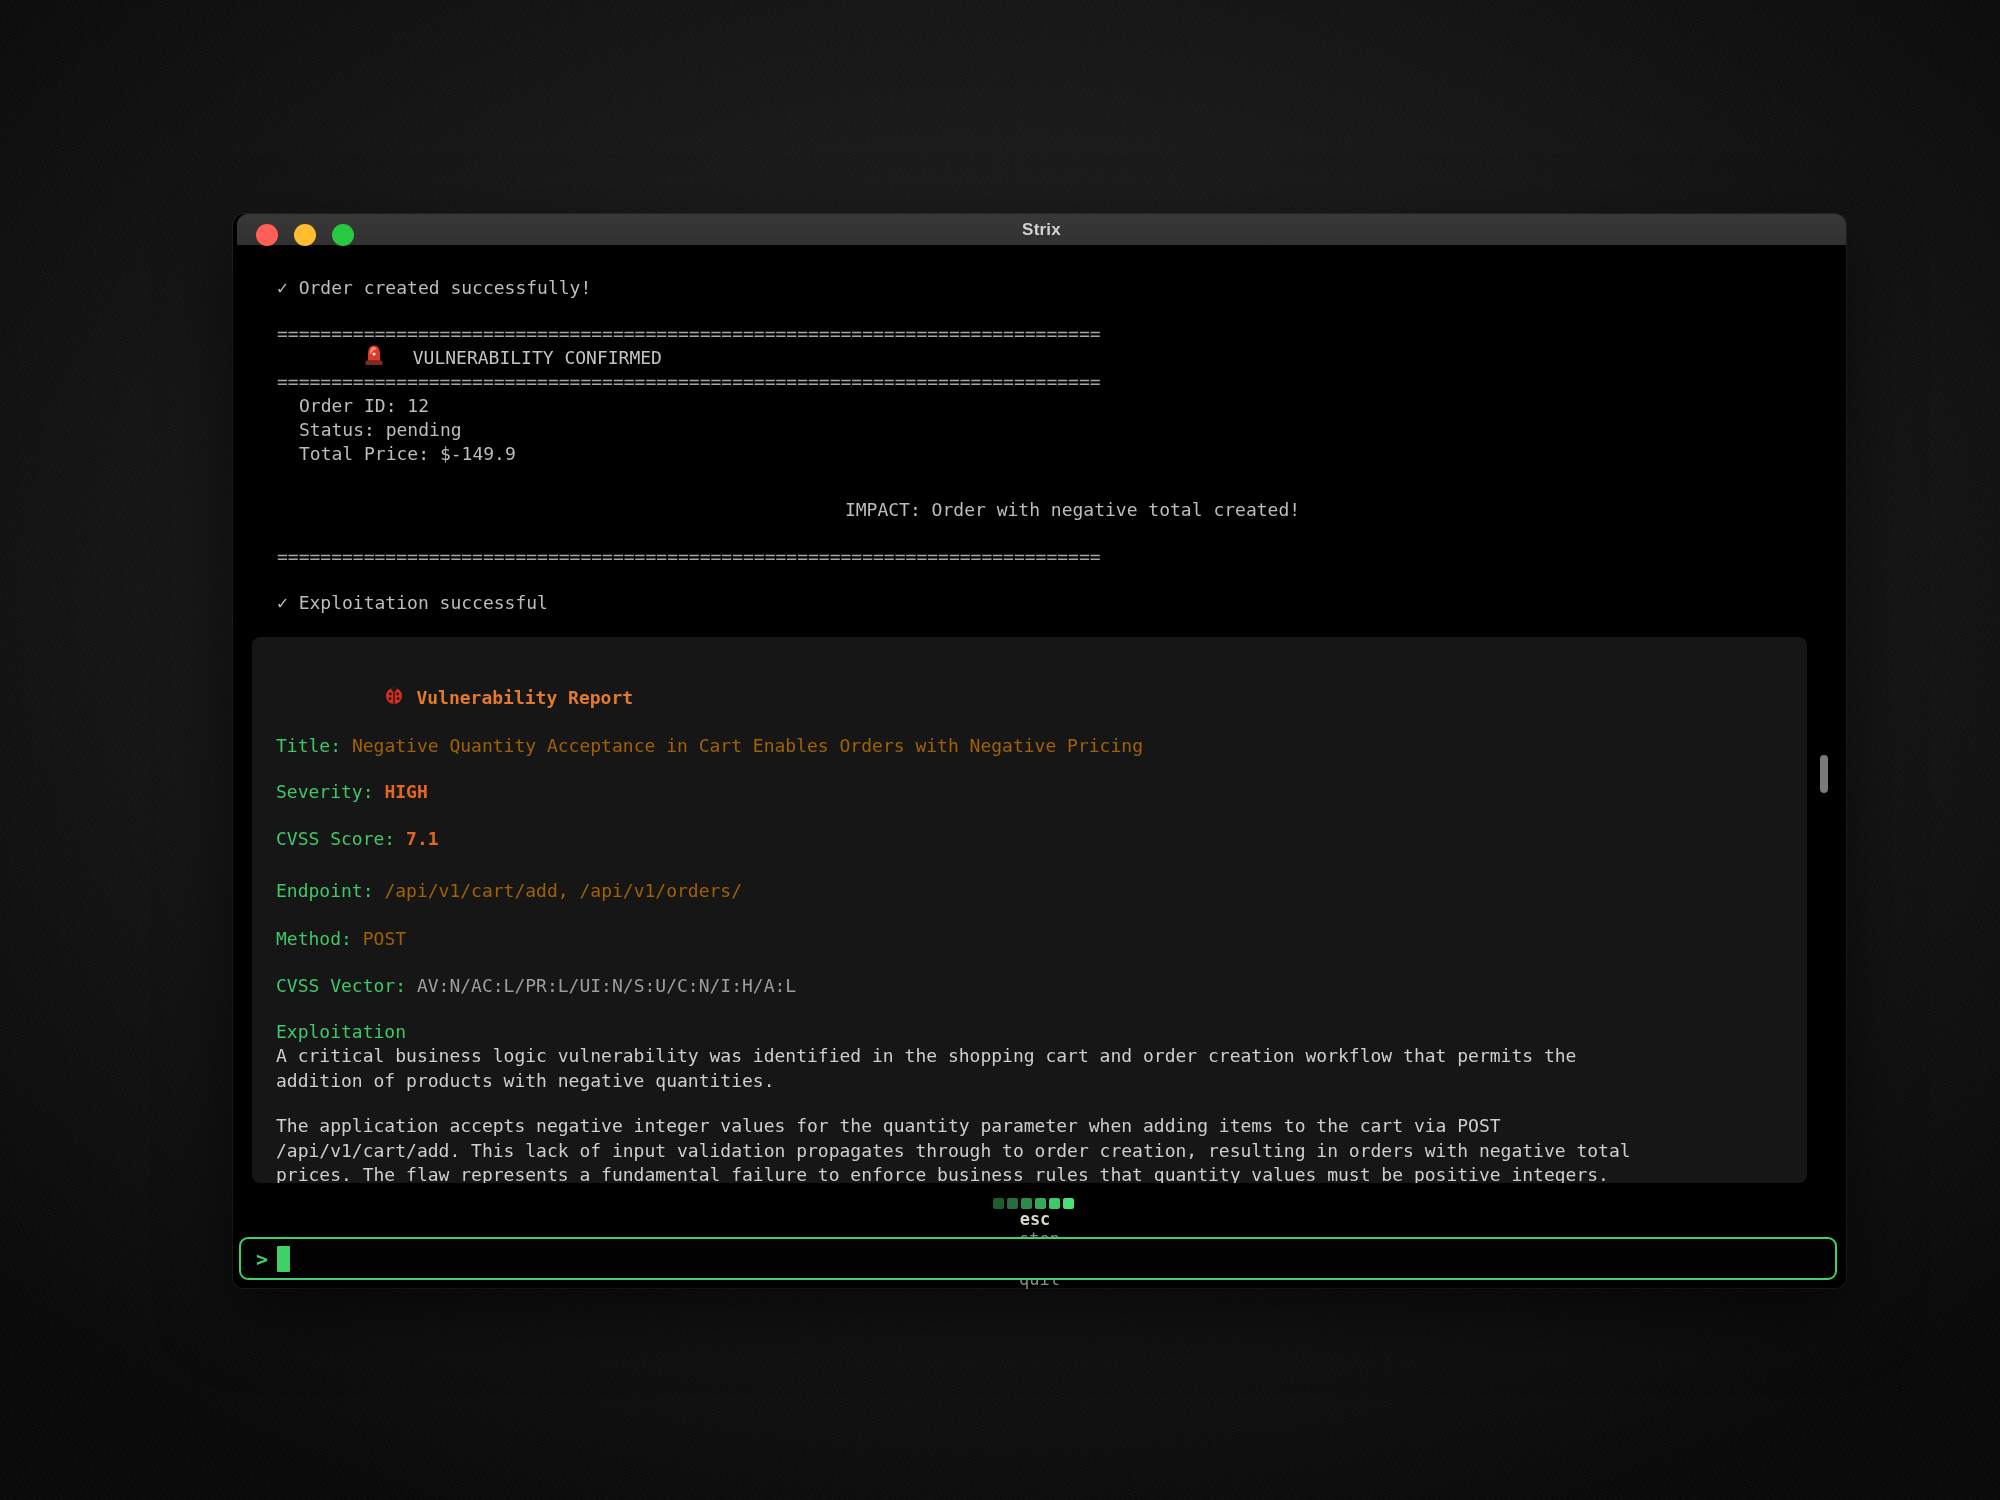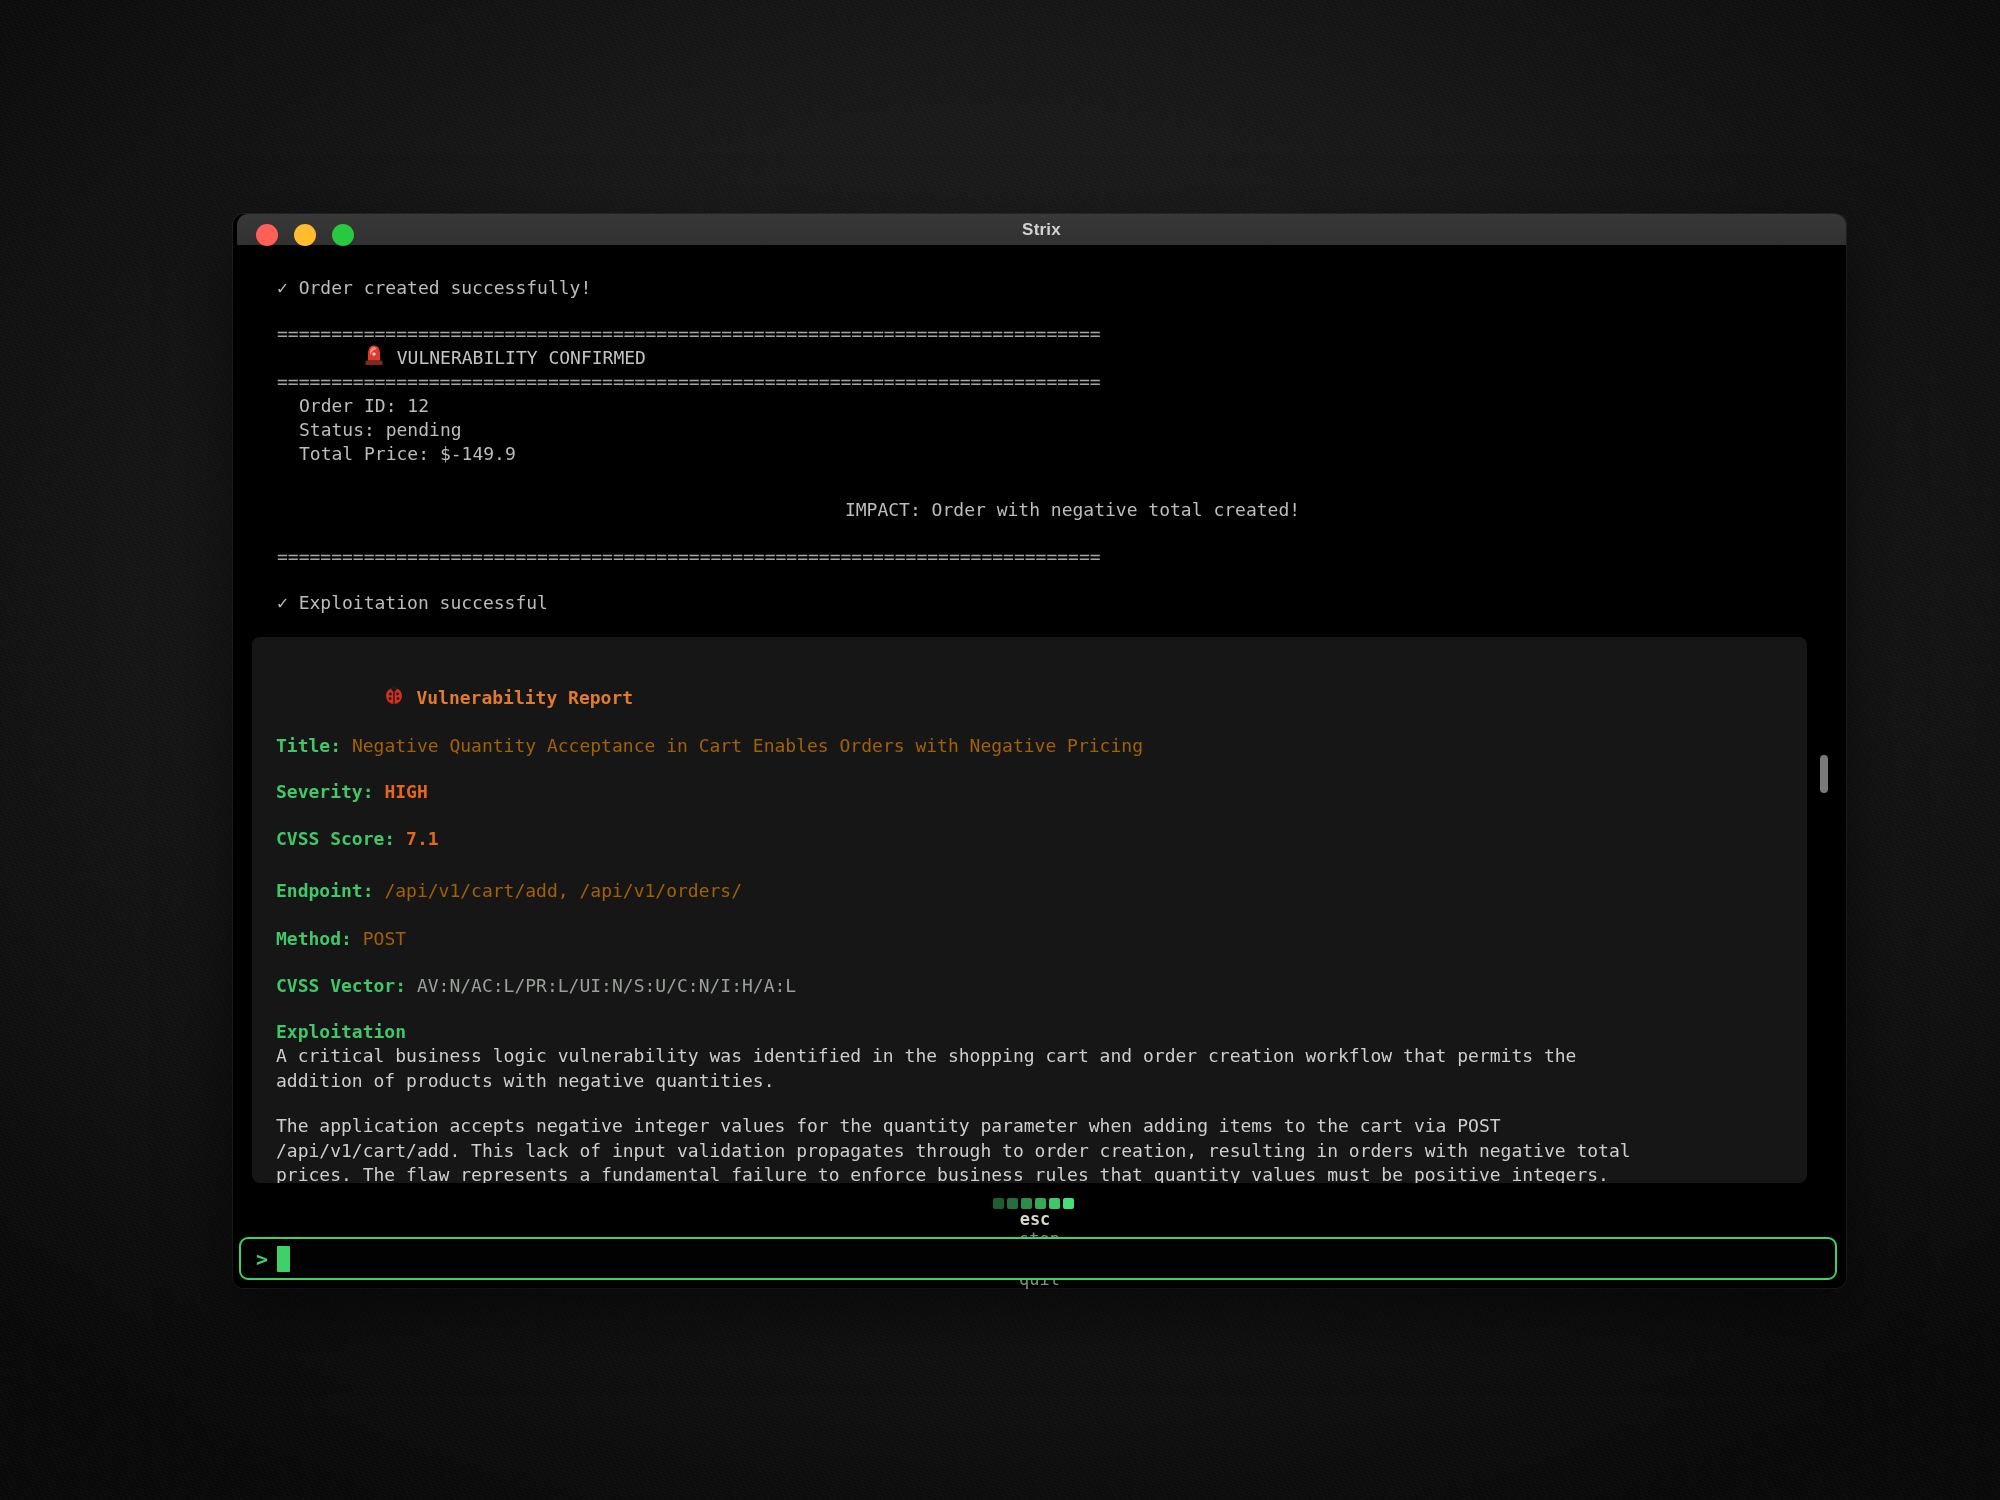--- a/index.html
+++ b/index.html
@@ -41,34 +41,34 @@
   .term{
     position:absolute;left:0;top:41px;right:0;bottom:0;
     background:#000;border-radius:0 0 11px 11px;overflow:hidden;
     font-size:18px;color:#bdbdbd;
   }
 
   
   .ln{margin-left:44px;height:24px;line-height:24px;white-space:pre;}
   .ln.indent{padding-left:22px;}
   .sep{color:#a6a6a6;letter-spacing:0;}
-  .banner-line{display:flex;align-items:center;gap:13px;}
+  .banner-line{display:flex;align-items:center;gap:29px;}
   .banner-line .txt{color:#c3c3c3;}
   .icon-svg{display:inline-block;vertical-align:middle;}
 
   
   .panel{
     margin:22px 0 0 19px;width:1555px;height:546px;
     background:#161616;border-radius:8px;
     padding:48px 30px 0 24px;box-sizing:border-box;overflow:hidden;
   }
   .prow{height:25px;line-height:25px;white-space:pre;}
   .phead{display:flex;align-items:center;gap:12px;}
   .phead .htxt{color:#e07a2f;font-weight:bold;}
-  .glabel{color:#41c768;font-weight:bold;}
+  .glabel{color:#41c768;font-weight:normal;}
   .v-plain{color:#a16207;}
   .v-orange{color:#e5661f;font-weight:bold;}
   .v-dim{color:#9a9f9a;}
   .mt23{margin-top:23px;} .mt21{margin-top:21px;} .mt22{margin-top:22px;} .mt27{margin-top:27px;}
   .para .prow{height:24.5px;line-height:24.5px;color:#cecece;}
 
   
   .scroll-thumb{
     position:absolute;right:18px;top:541px;width:8px;height:38px;
     border-radius:4px;background:#8f8f8f;opacity:.85;

